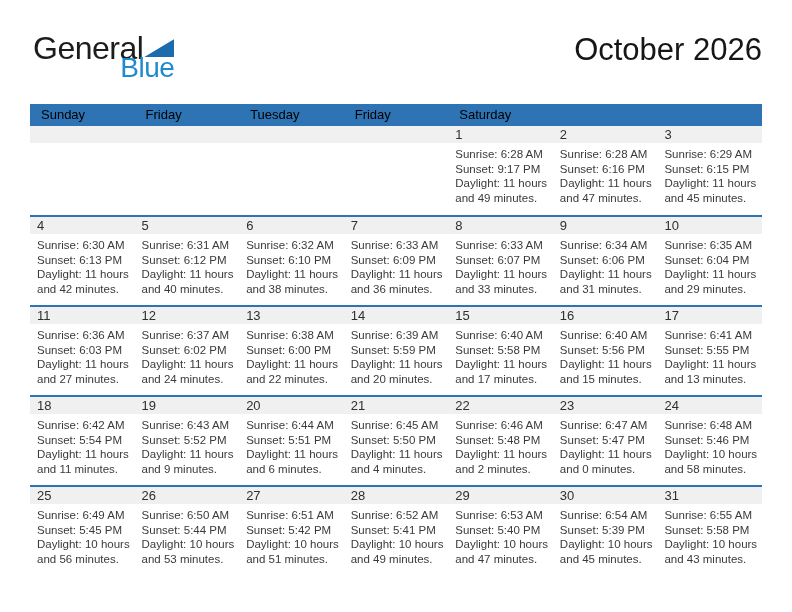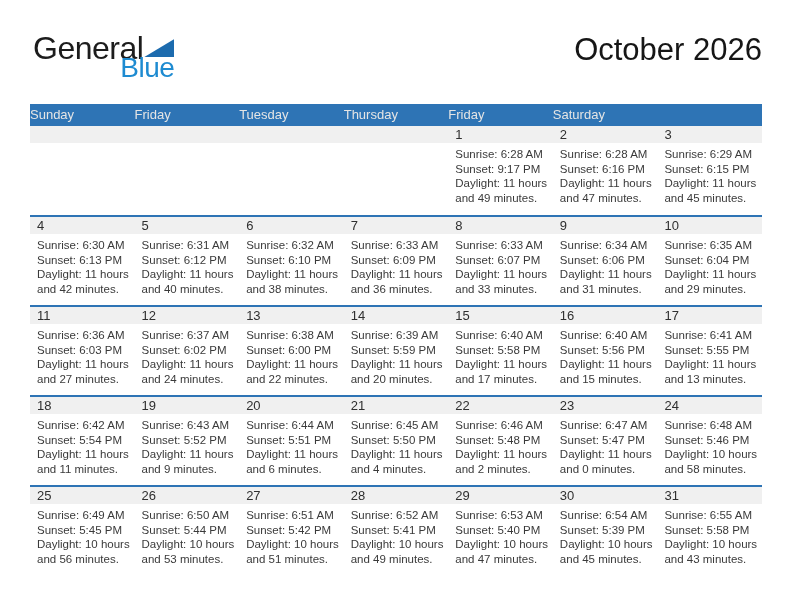--- a/index.html
+++ b/index.html
@@ -42,21 +42,21 @@
   .title { font-size:31px; font-weight:400; color:#161616; }
   .subtitle { font-size:16px; font-weight:500; color:#101010; margin-top:9px; }
 
   
   .calendar { position:absolute; left:30px; top:104px; width:732px; }
   .cal-header {
     display:grid; grid-template-columns:repeat(7,1fr);
     background:var(--blue); height:22px;
   }
   .dow {
-    color:#e5e5e5; font-size:13px; line-height:22px; padding-left:0;
+    color:#000000; font-size:13px; line-height:22px; padding-left:11px;
     overflow:hidden; white-space:nowrap;
   }
   .week {
     display:grid; grid-template-columns:repeat(7,1fr);
     height:90px;
   }
   .week + .week { border-top:2px solid var(--blue); }
   .week:first-child { height:89px; }
   .cell { overflow:hidden; }
   .band {
@@ -83,21 +83,20 @@
 
   <div class="titles">
     <div class="title">October 2026</div>
   </div>
 
   <div class="calendar">
     <div class="cal-header">
         <div class="dow">Sunday</div>
         <div class="dow">Friday</div>
         <div class="dow">Tuesday</div>
-        <div class="dow">Thursday</div>
         <div class="dow">Friday</div>
         <div class="dow">Saturday</div>
       </div>
     <div>
         <div class="week">
           <div class="cell">
             <div class="band"></div>
           </div>
           <div class="cell">
             <div class="band"></div>

